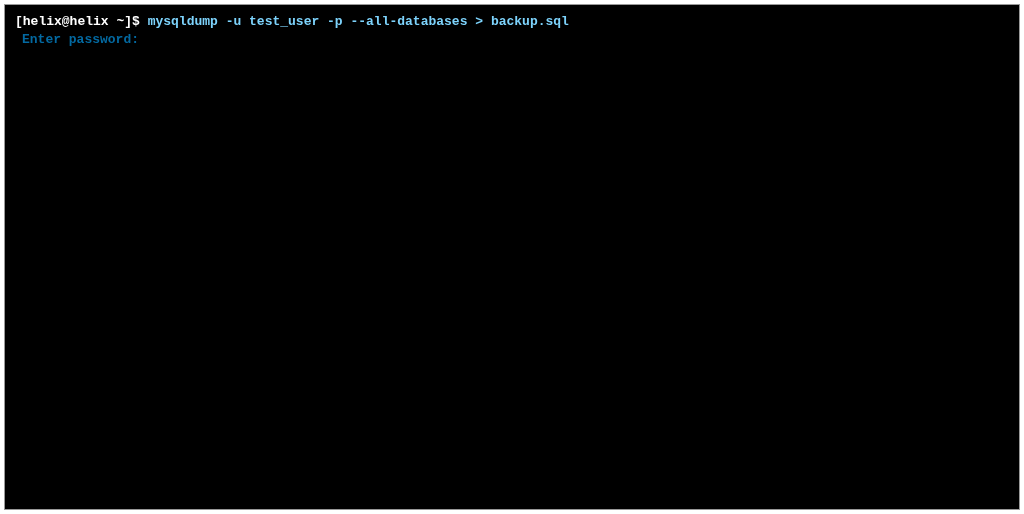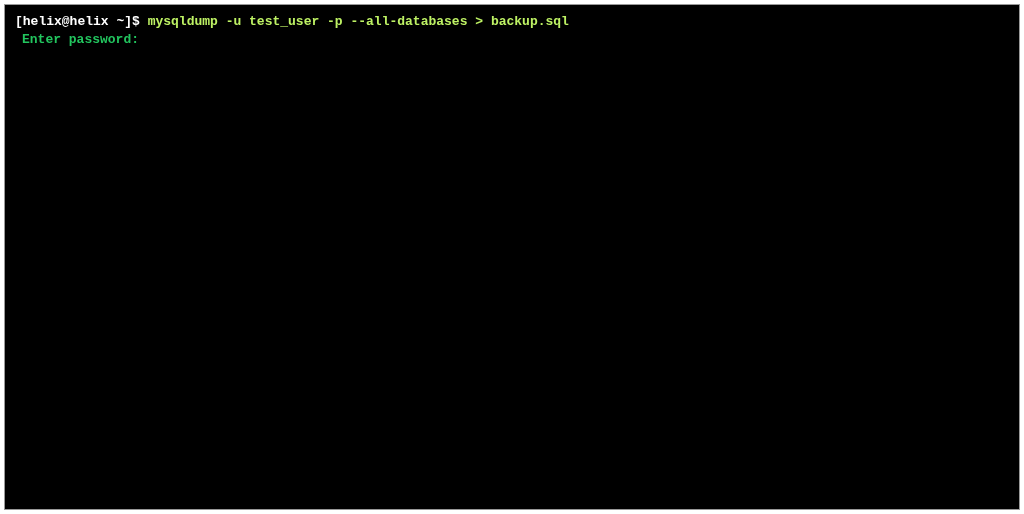--- a/index.html
+++ b/index.html
@@ -27,24 +27,24 @@
       overflow: hidden;
     }
     .terminal-line {
       white-space: pre;
       font-weight: bold;
     }
     .prompt {
       color: #ffffff;
     }
     .command {
-      color: #bef264;
+      color: #7dd3fc;
     }
     .password-prompt {
-      color: #22c55e;
+      color: #0369a1;
       padding-left: 7px;
     }
   </style>
 </head>
 <body>
 
 <div class="terminal-window">
   <div class="terminal-line"><span class="prompt">[helix@helix ~]$ </span><span class="command">mysqldump -u test_user -p --all-databases &gt; backup.sql</span></div>
   <div class="terminal-line"><span class="password-prompt">Enter password:</span></div>
 </div>

